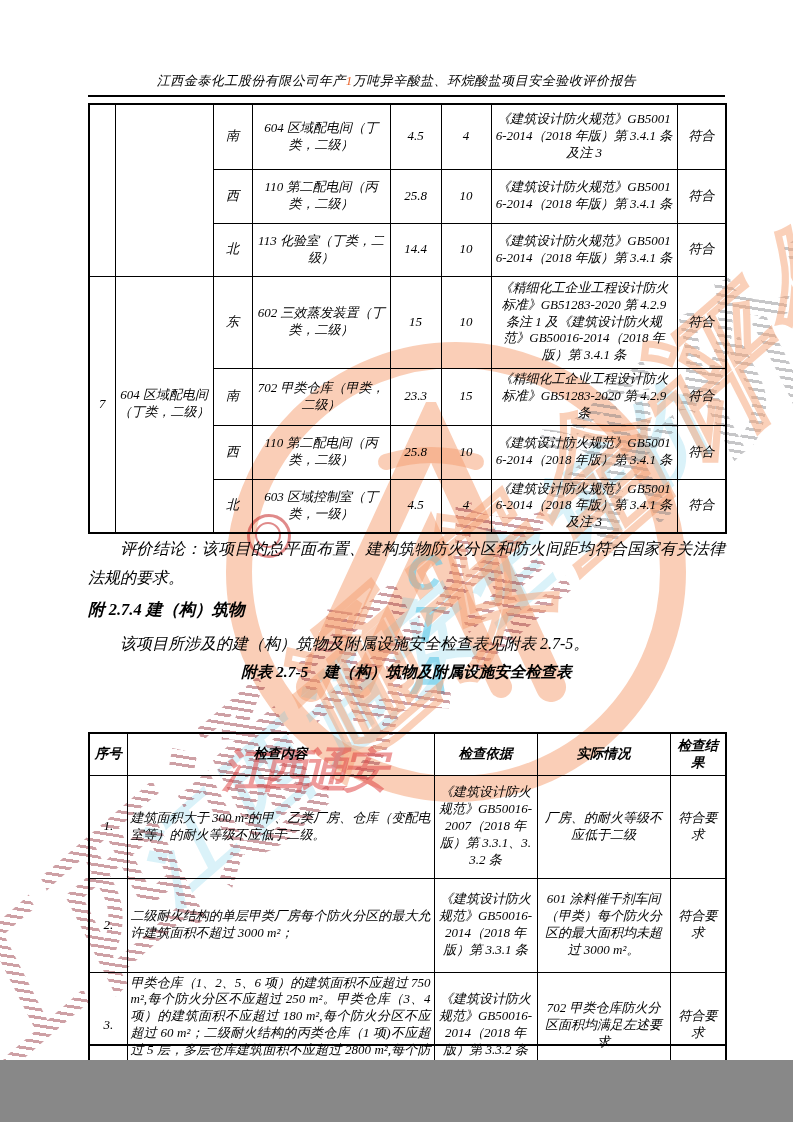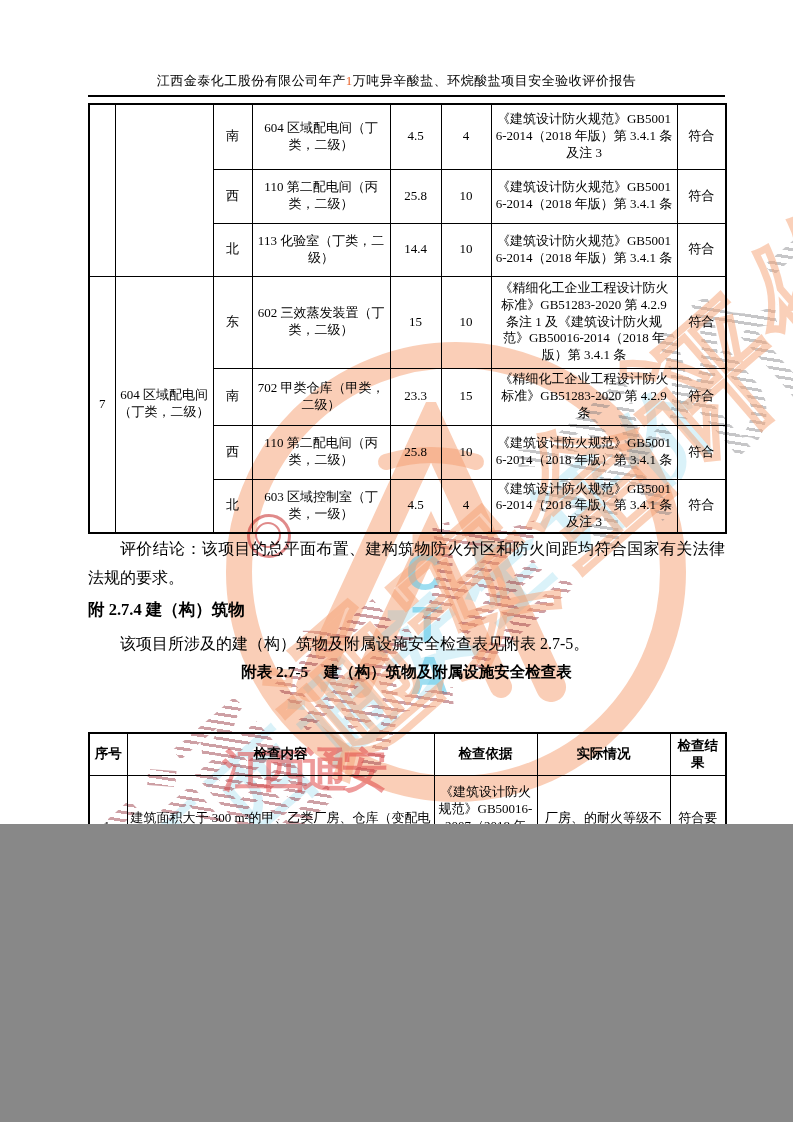--- a/index.html
+++ b/index.html
@@ -1,19 +1,19 @@
 <!DOCTYPE html>
 <html><head>
 <meta charset="utf-8">
 <style>
   html,body{margin:0;padding:0;background:#888;}
   .page{
-    position:relative; width:793px; height:824px; margin:0 auto;
+    position:relative; width:793px; height:1060px; margin:0 auto;
     background:#ffffff; overflow:hidden;
-    font-family:"Liberation Serif","DejaVu Serif",serif; color:#000;
+    font-family:"Liberation Serif","DejaVu Serif",serif; color:#000;font-style:italic;
   }
   
   .doc-header{position:absolute; top:72px; left:34px; width:725px; text-align:center; font-size:13px; letter-spacing:0.5px;}
   .title-num{color:#e8642c;}
   .header-rule{position:absolute; top:95px; left:88px; width:637px; border-top:2px solid #000;}
   .footer-rule{position:absolute; top:1044px; left:88px; width:637px; border-top:2px solid #000;}
   .doc-footer{position:absolute; top:1049px; left:88px; width:637px; display:flex; justify-content:space-between; font-size:12.5px;}
   .doc-footer .center{position:absolute; left:0; right:0; text-align:center;}
   
   table{border-collapse:collapse; table-layout:fixed; position:absolute; left:88px; background:transparent;}

